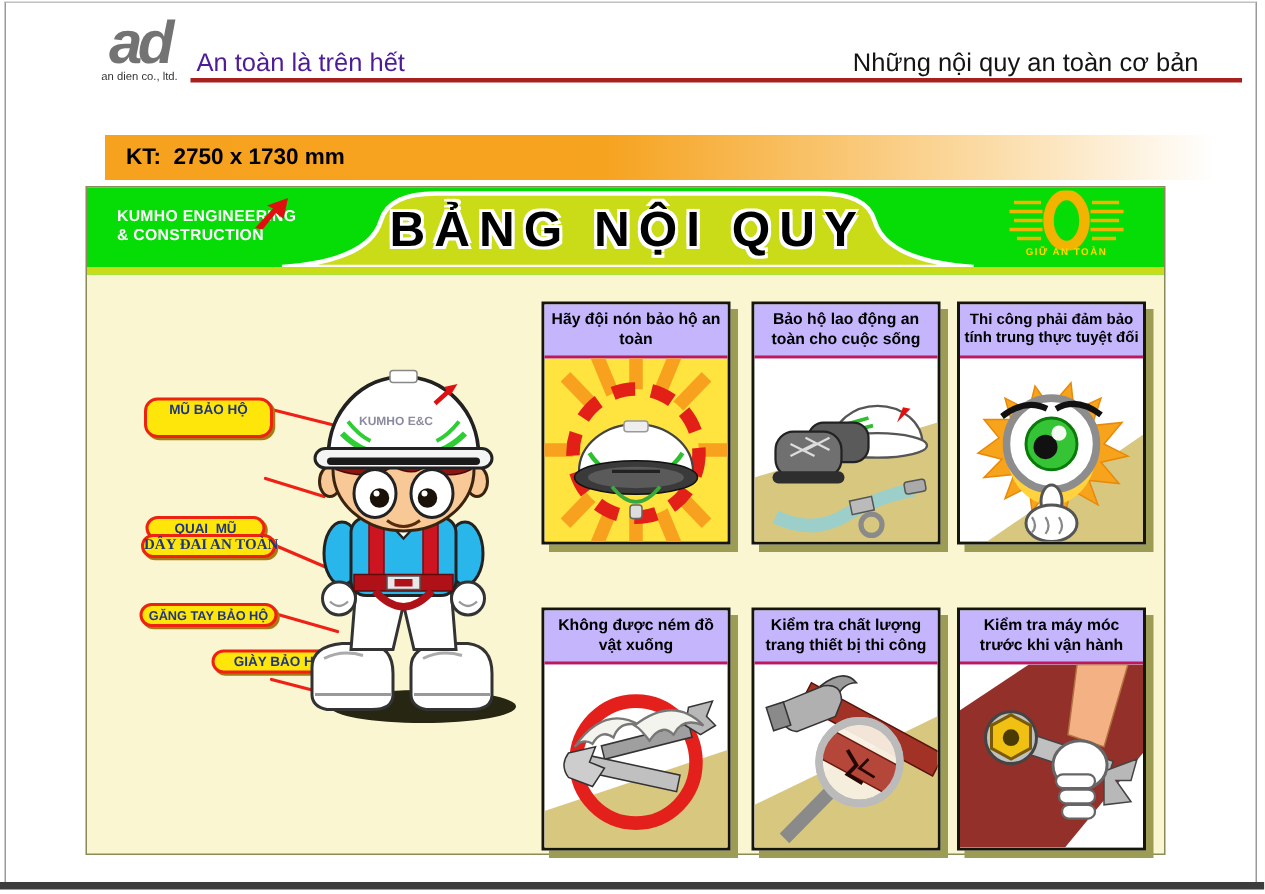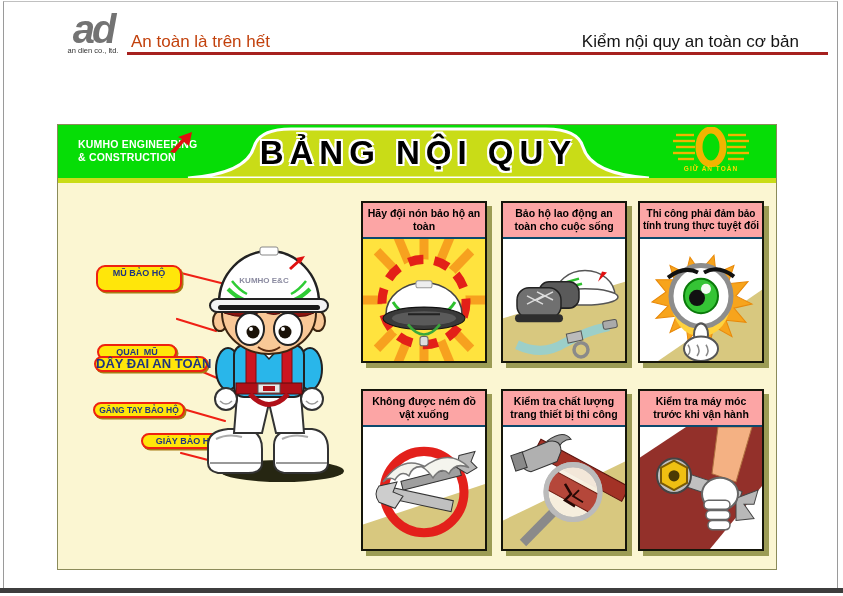--- a/index.html
+++ b/index.html
@@ -6,21 +6,21 @@
   .page{position:relative;width:843px;height:596px;background:#fff;overflow:hidden;
         font-family:"Liberation Sans", sans-serif;}
   .page-frame{position:absolute;left:3px;top:1px;right:5px;bottom:8px;
         border-left:1px solid #9a9a9a;border-right:1px solid #9a9a9a;border-top:1px solid #c0c0c0;}
   .bottom-bar{position:absolute;left:0;right:0;bottom:3px;height:5px;background:#3d3d3d;}
 
   
   .ad-logo{position:absolute;left:58px;top:10px;width:70px;text-align:center;}
   .ad-logo .mark{font-size:40px;font-weight:bold;color:#737373;letter-spacing:-3px;line-height:38px;font-style:italic;}
   .ad-logo .sub{font-size:7.5px;color:#333;margin-top:-2px;}
-  .tagline-left{position:absolute;left:131px;top:32px;font-size:17px;color:#c2410c;}
+  .tagline-left{position:absolute;left:131px;top:32px;font-size:17px;color:#4c1d95;}
   .tagline-right{position:absolute;right:44px;top:32px;font-size:17px;color:#141414;}
   .red-rule{position:absolute;left:127px;right:15px;top:52px;height:3px;background:#a6201e;}
 
   .size-bar{position:absolute;left:70px;top:90px;width:740px;height:30px;
         background:linear-gradient(90deg,#f6a21f 0%,#f6a31f 45%,#fbd9a0 78%,#ffffff 100%);
         font-size:15px;font-weight:600;color:#000;line-height:30px;padding-left:14px;
         box-sizing:border-box;white-space:pre;}
 
   
   .board{position:absolute;left:57px;top:124px;width:720px;height:446px;
@@ -42,41 +42,42 @@
   .pill{position:absolute;background:#ffe60a;border:2px solid #ee2211;border-radius:9px;
         color:#20357f;font-weight:bold;font-size:9px;text-align:center;line-height:12px;
         box-sizing:border-box;white-space:pre;box-shadow:1.5px 1.5px 0 #a87b12;}
   .connector-svg{position:absolute;left:0;top:0;width:720px;height:446px;pointer-events:none;}
 
   .character-svg{position:absolute;left:128px;top:108px;width:165px;height:255px;}
 
   
   .panel{position:absolute;width:126px;height:162px;border:2px solid #15150a;background:#fff;
         box-sizing:border-box;box-shadow:5px 5px 0 #9c9c55;display:flex;flex-direction:column;}
-  .panel-caption{background:#fca5a5;border-bottom:2px solid #0c4a6e;height:36px;flex:0 0 36px;
+  .panel-caption{background:#c4b5fd;border-bottom:2px solid #be185d;height:36px;flex:0 0 36px;
         display:flex;align-items:center;justify-content:center;text-align:center;
         font-size:10.5px;font-weight:bold;color:#000;line-height:1.2;padding:1px 2px;box-sizing:border-box;}
   .panel-art{flex:1 1 auto;display:block;width:100%;height:100%;}
-  .p-r1{top:76px;} .p-r2{top:264px;}
+  .p-r1{top:76px;} .p-r2{top:280px;}
   .p-c1{left:303px;} .p-c2{left:443px;} .p-c3{left:580px;}
 </style>
 </head>
 <body>
 
 <div class="page">
   <div class="page-frame"></div>
 
   <div class="ad-logo">
     <div class="mark">ad</div>
     <div class="sub">an dien co., ltd.</div>
   </div>
   <div class="tagline-left">An toàn là trên hết</div>
-  <div class="tagline-right">Kiểm nội quy an toàn cơ bản</div>
+  <div class="tagline-right">Những nội quy an toàn cơ bản</div>
   <div class="red-rule"></div>
 
+  <div class="size-bar">KT:  2750 x 1730 mm</div>
 
   <div class="board">
 
     <div class="board-header">
       <svg class="cloud-svg" viewBox="0 0 465 53">
         <path d="M2,53 Q60,49 68,22 Q73,4 105,4 L360,4 Q392,4 397,22 Q405,49 463,53 Z" fill="#c9dc17" stroke="#ffffff" stroke-width="3"></path>
       </svg>
       <div class="board-title">BẢNG NỘI QUY</div>
 
       <div class="brand">
@@ -110,21 +111,21 @@
         <line x1="123" y1="148" x2="171" y2="160"></line>
         <line x1="119" y1="194" x2="158" y2="206"></line>
         <line x1="124" y1="238" x2="194" y2="268"></line>
         <line x1="125" y1="284" x2="167" y2="296"></line>
         <line x1="123" y1="328" x2="181" y2="343"></line>
       </g>
     </svg>
 
     <div class="pill" style="left:38px;top:140px;width:86px;height:27px;">MŨ BẢO HỘ</div>
     <div class="pill" style="left:39px;top:187px;width:80px;height:16px;margin-top:32px;">QUAI  MŨ</div>
-    <div class="pill" style="left:36px;top:231px;width:114px;height:16px;font-size:13px;">DÂY ĐAI AN TOÀN</div>
+    <div class="pill" style="left:36px;top:231px;width:90px;height:16px;font-size:10px;font-family:Liberation Serif, serif;">DÂY ĐAI AN TOÀN</div>
     <div class="pill" style="left:35px;top:277px;width:92px;height:16px;font-size:8.5px;">GĂNG TAY BẢO HỘ</div>
     <div class="pill" style="left:39px;top:308px;width:90px;height:16px;margin-left:44px;">GIÀY BẢO HỘ</div>
 
     <svg class="character-svg" viewBox="0 0 165 255">
       <ellipse cx="96" cy="238" rx="62" ry="11" fill="#262612"></ellipse>
 
       <g stroke="#333" stroke-width="2" fill="#fff">
         <path d="M22,212 Q22,198 42,196 L60,196 Q76,198 76,216 L76,230 Q76,240 62,240 L32,240 Q22,238 22,230 Z"></path>
         <path d="M88,212 Q88,198 108,196 L126,196 Q142,198 142,216 L142,230 Q142,240 128,240 L98,240 Q88,238 88,230 Z"></path>
         <line x1="24" y1="230" x2="75" y2="230" stroke="#999"></line>

